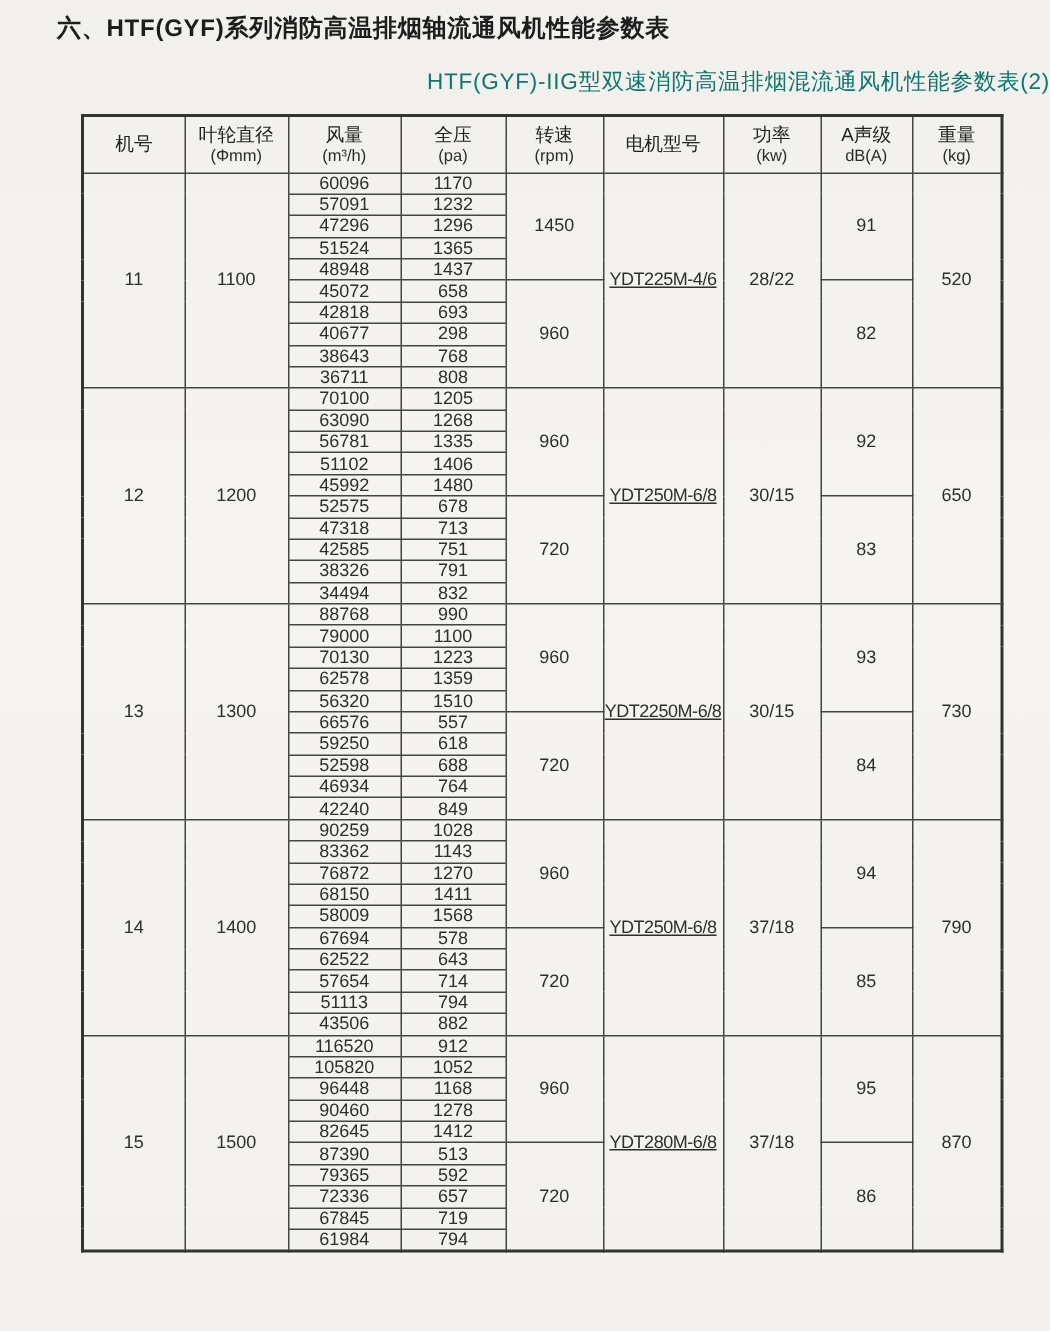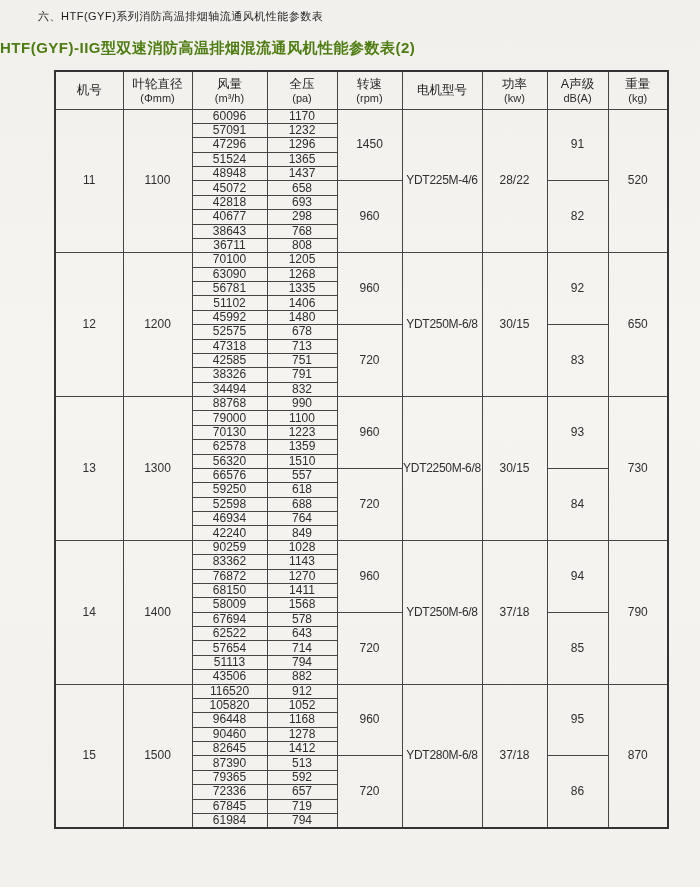--- a/index.html
+++ b/index.html
@@ -10,34 +10,33 @@
   }
   body {
     height: 887px;
     background: #f3f2ef;
     background-image: linear-gradient(180deg, #f1f0ed 0%, #f5f4f1 40%, #f2f1ee 100%);
     overflow: hidden;
     position: relative;
   }
   .page-title {
     margin: 9px 0 0 38px;
-    font-size: 11px;
-    font-weight: normal;
+    font-size: 16px;
+    font-weight: bold;
     letter-spacing: 0.5px;
     color: #1d1d1d;
     white-space: nowrap;
   }
   .page-subtitle {
     margin-top: 15px;
-    text-align: left;
+    text-align: right;
     font-size: 15px;
     letter-spacing: 0.5px;
-    color: #4d7c0f;
+    color: #0f766e;
     white-space: nowrap;
-    font-weight: bold;
   }
   table.spec {
     margin: 12px 0 0 54px;
     width: 613px;
     table-layout: fixed;
     border-collapse: collapse;
     background: transparent;
     padding-left: 40px;
   }
   table.spec th, table.spec td {
@@ -56,21 +55,21 @@
   }
   .h1 { display: block; font-size: 12.5px; line-height: 16px; }
   .h2 { display: block; font-size: 11px; line-height: 13px; color: #2a2a2a; }
   table.spec td {
     height: 14.38px;
     font-size: 12px;
     line-height: 13px;
     color: #2e2e2e;
     padding: 0;
   }
-  td.c-motor { font-size: 11.5px; letter-spacing: -0.3px; }
+  td.c-motor { font-size: 11.5px; letter-spacing: -0.3px; text-decoration: underline; }
 </style>
 </head>
 <body>
 
 <h1 class="page-title">六、HTF(GYF)系列消防高温排烟轴流通风机性能参数表</h1>
 <div class="page-subtitle">HTF(GYF)-IIG型双速消防高温排烟混流通风机性能参数表(2)</div>
 
 <table class="spec">
   <colgroup>
     <col style="width:68px">

